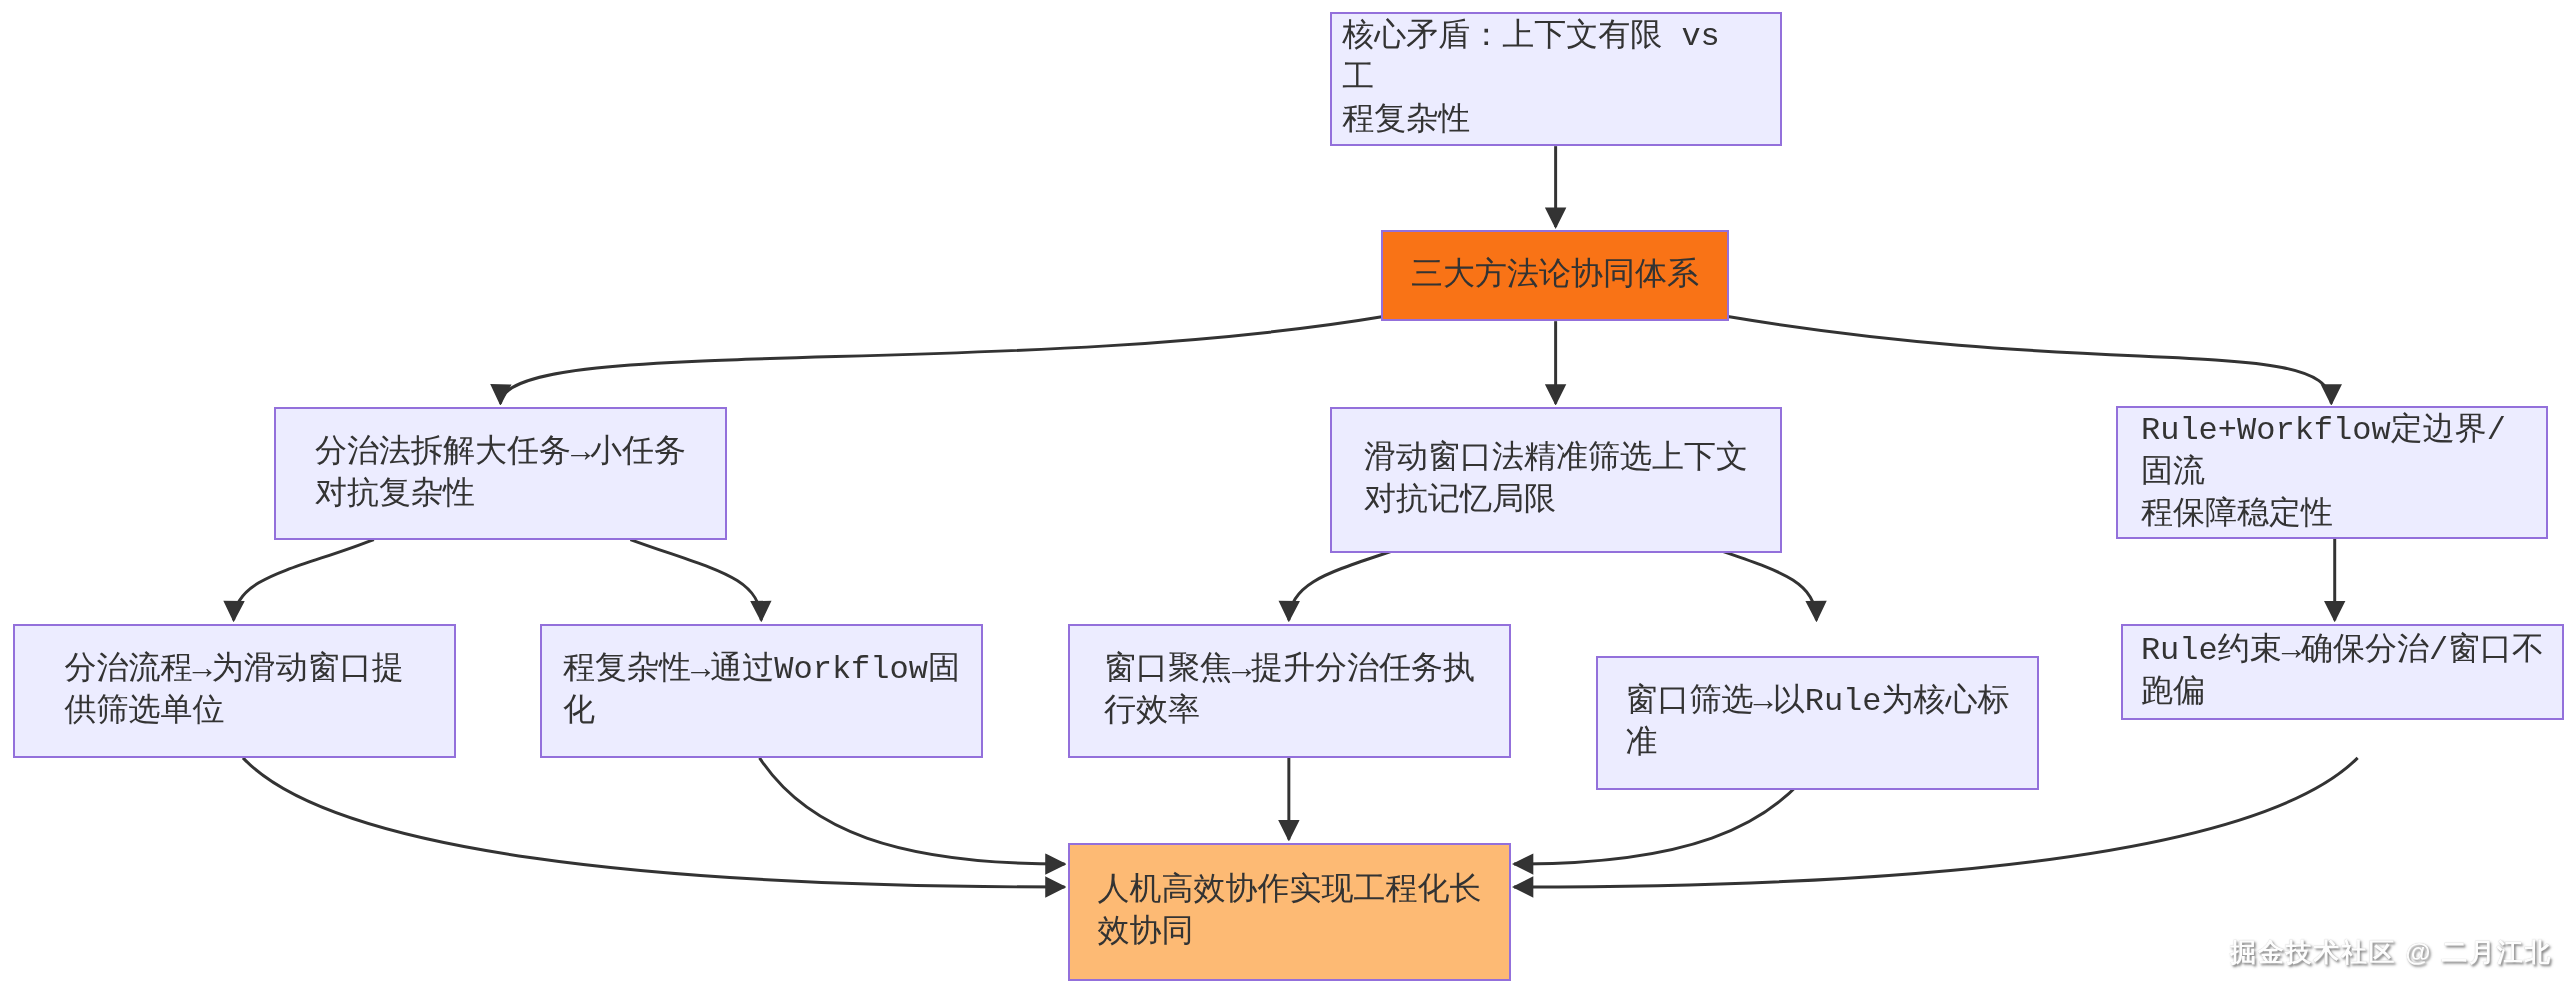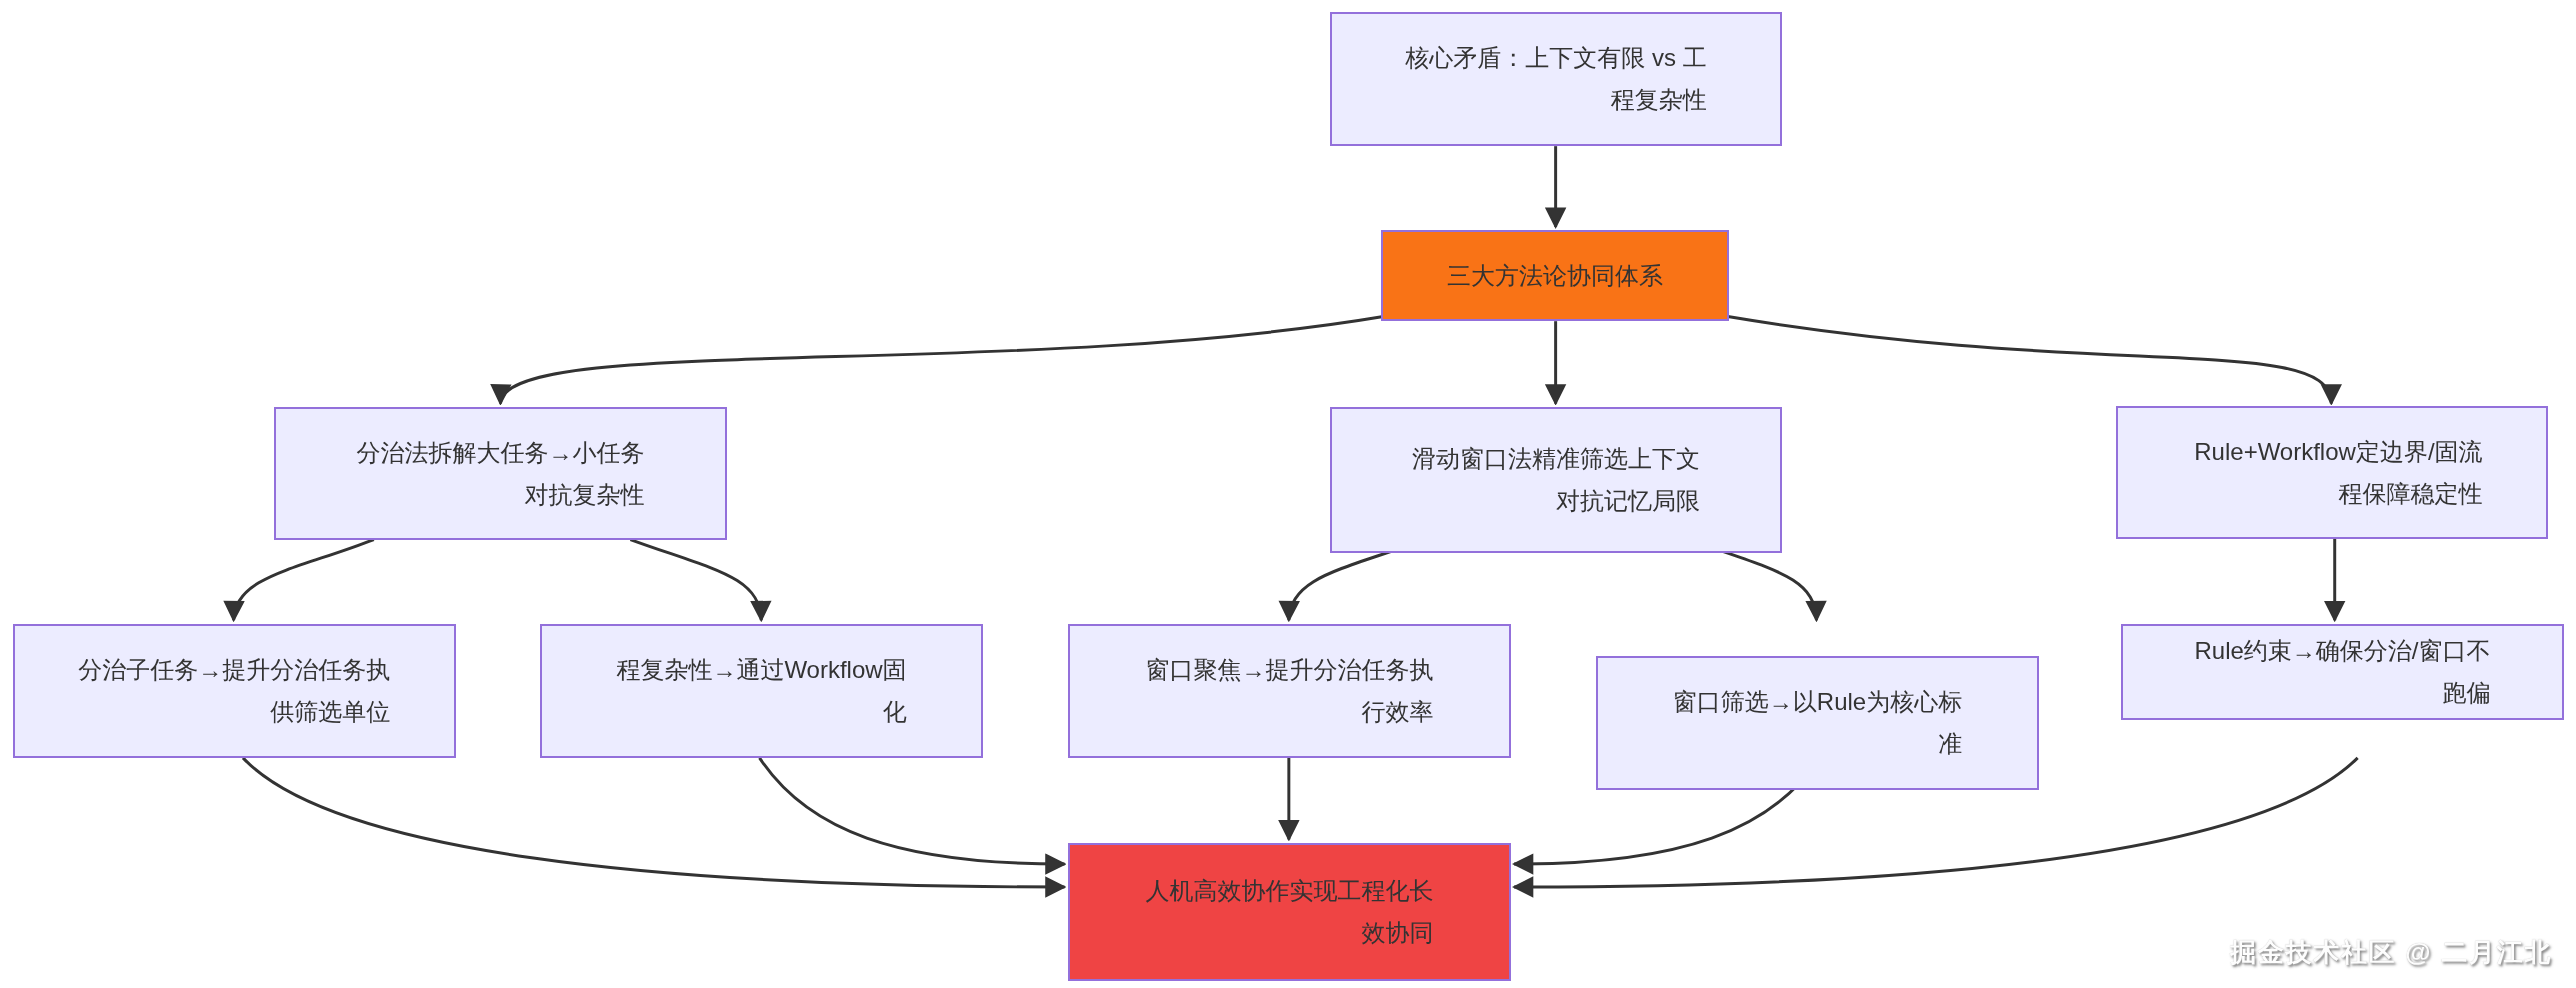--- a/index.html
+++ b/index.html
@@ -26,28 +26,29 @@
     fill: none;
     stroke: #333333;
     stroke-width: 3.5px;
   }
   .node {
     position: absolute;
     box-sizing: border-box;
     display: flex;
     align-items: center;
     justify-content: center;
-    text-align: right;
+    text-align: left;
     white-space: pre-line;
-    font-size: 24px;
+    font-size: 32px;
     line-height: 42px;
     border: 2.5px solid #9370DB;
     background: #ECECFF;
     color: #333333;
     padding: 0 10.2px;
+    font-family: Liberation Mono, monospace;
   }
   .watermark {
     position: absolute;
     right: 24px;
     bottom: 18.7px;
     font-size: 26px;
     font-weight: bold;
     letter-spacing: 1.7px;
     color: #fdfdfd;
     text-shadow: 1.7px 1.7px 2.5px rgba(110,110,110,0.85), 0 0 0.8px rgba(150,150,150,0.6);
@@ -82,26 +83,26 @@
   <div class="watermark">掘金技术社区 @ 二月江北</div>
 <div class="node" style="left: 1330px; top: 12px; width: 452px; height: 134px; background: rgb(236, 236, 255); border-color: rgb(147, 112, 219); color: rgb(51, 51, 51);">核心矛盾：上下文有限 vs 工
 程复杂性</div>
     <div class="node" style="left: 1381px; top: 230px; width: 348px; height: 91px; background: #f97316; border-color: rgb(147, 112, 219); color: rgb(51, 51, 51);">三大方法论协同体系</div>
     <div class="node" style="left: 274px; top: 407px; width: 453px; height: 133px; background: rgb(236, 236, 255); border-color: rgb(147, 112, 219); color: rgb(51, 51, 51);">分治法拆解大任务→小任务
 对抗复杂性</div>
     <div class="node" style="left: 1330px; top: 407px; width: 452px; height: 146px; background: rgb(236, 236, 255); border-color: rgb(147, 112, 219); color: rgb(51, 51, 51);">滑动窗口法精准筛选上下文
 对抗记忆局限</div>
     <div class="node" style="left: 2116px; top: 406px; width: 432px; height: 133px; background: rgb(236, 236, 255); border-color: rgb(147, 112, 219); color: rgb(51, 51, 51); padding-left: 23px;">Rule+Workflow定边界/固流
 程保障稳定性</div>
-    <div class="node" style="left: 12.7px; top: 624px; width: 443px; height: 134px; background: rgb(236, 236, 255); border-color: rgb(147, 112, 219); color: rgb(51, 51, 51);">分治子任务→提升分治任务执
+    <div class="node" style="left: 12.7px; top: 624px; width: 443px; height: 134px; background: rgb(236, 236, 255); border-color: rgb(147, 112, 219); color: rgb(51, 51, 51);">分治流程→为滑动窗口提
 供筛选单位</div>
     <div class="node" style="left: 540px; top: 624px; width: 443px; height: 134px; background: rgb(236, 236, 255); border-color: rgb(147, 112, 219); color: rgb(51, 51, 51);">程复杂性→通过Workflow固
 化</div>
     <div class="node" style="left: 1068px; top: 624px; width: 443px; height: 134px; background: rgb(236, 236, 255); border-color: rgb(147, 112, 219); color: rgb(51, 51, 51);">窗口聚焦→提升分治任务执
 行效率</div>
     <div class="node" style="left: 1596px; top: 656px; width: 443px; height: 134px; background: rgb(236, 236, 255); border-color: rgb(147, 112, 219); color: rgb(51, 51, 51);">窗口筛选→以Rule为核心标
 准</div>
     <div class="node" style="left: 2121px; top: 624px; width: 443px; height: 96px; background: rgb(236, 236, 255); border-color: rgb(147, 112, 219); color: rgb(51, 51, 51);">Rule约束→确保分治/窗口不
 跑偏</div>
-    <div class="node" style="left: 1068px; top: 843px; width: 443px; height: 138px; background: #ef4444; border-color: rgb(147, 112, 219); color: rgb(51, 51, 51);">人机高效协作实现工程化长
+    <div class="node" style="left: 1068px; top: 843px; width: 443px; height: 138px; background: #fdba74; border-color: rgb(147, 112, 219); color: rgb(51, 51, 51);">人机高效协作实现工程化长
 效协同</div>
   </div>
 
 
 </body></html>

